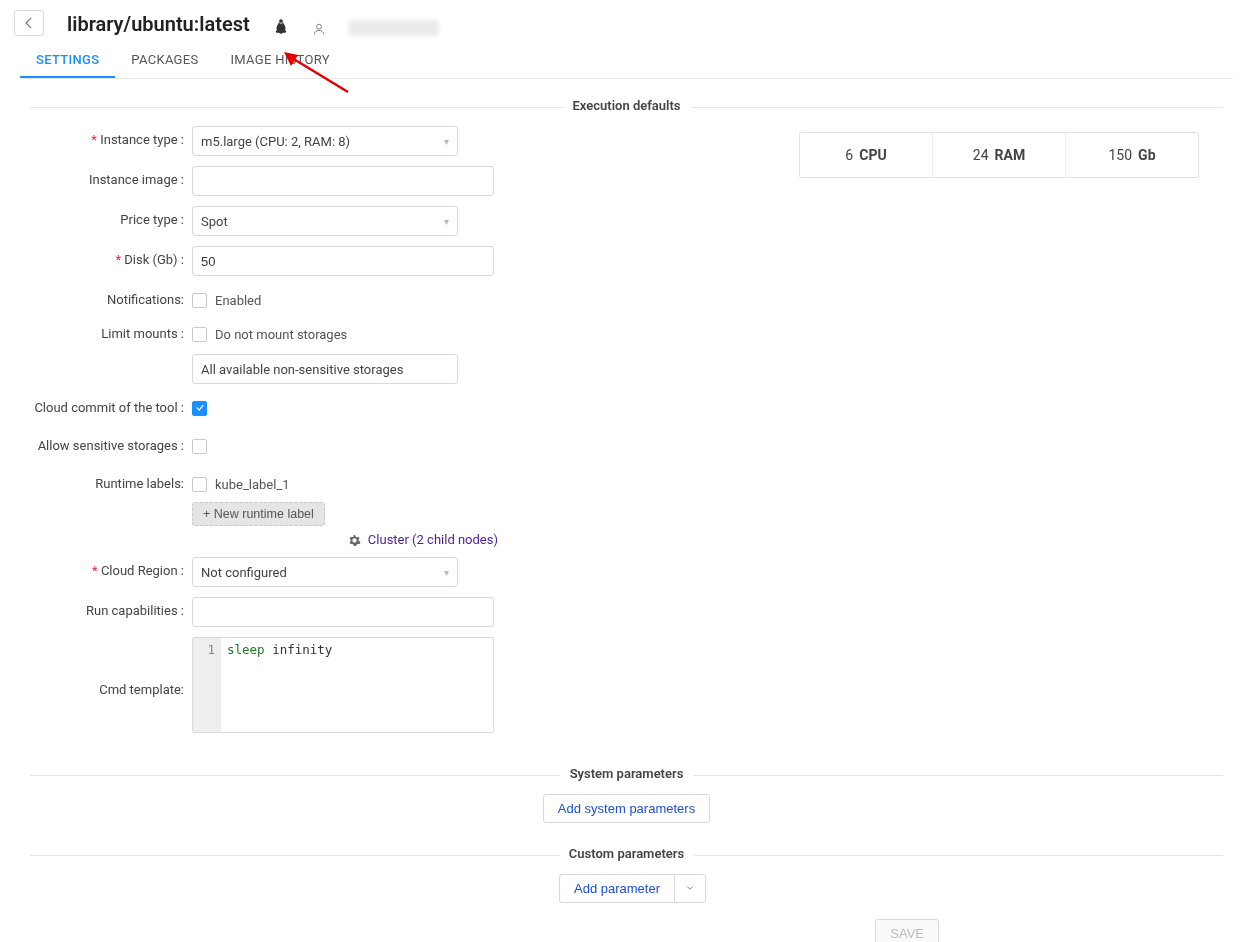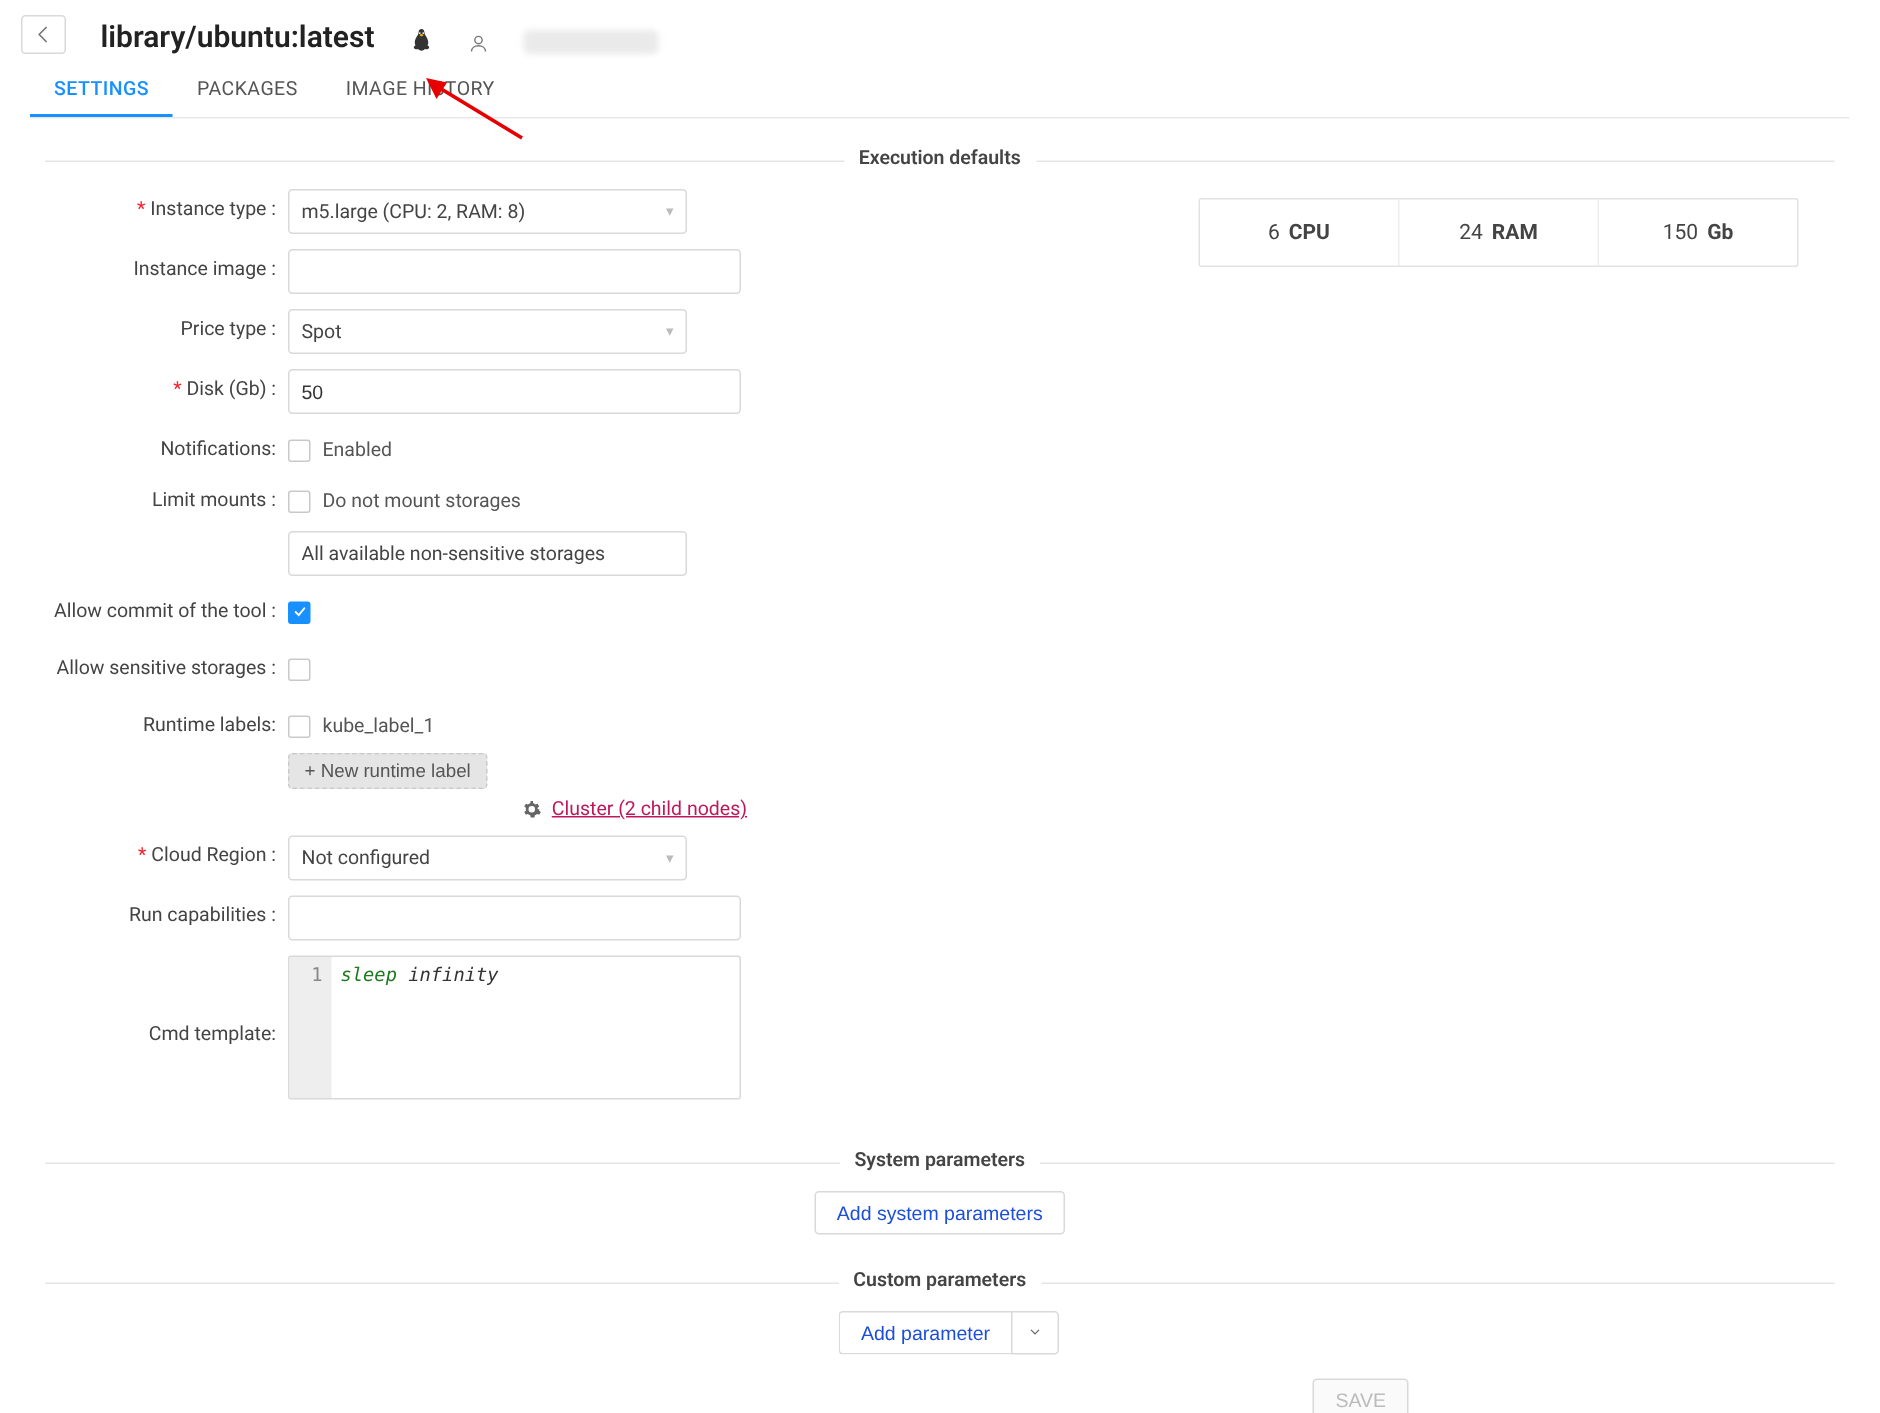--- a/index.html
+++ b/index.html
@@ -84,29 +84,29 @@
   .chk svg { display: none; }
 
   .dash-btn {
     border: 1px dashed #c9c9c9; border-radius: 3px; background: #e5e5e5;
     padding: 4px 10px; font-size: 12.5px; color: #555; cursor: pointer;
   }
 
   .cluster-link {
     text-align: right; width: 468px; padding-right: 0; margin: 0 0 10px 0;
   }
-  .cluster-link a { color: #be185d; font-size: 13px; text-decoration: underline; cursor: pointer; }
+  .cluster-link a { color: #4c1d95; font-size: 13px; cursor: pointer; }
   .cluster-link .gear { margin-right: 4px; display:inline-flex; vertical-align: middle; }
 
   .code-box {
     width: 302px; height: 96px; border: 1px solid #d9d9d9; border-radius: 2px;
     display: flex; overflow: hidden; font-family: Consolas, Menlo, monospace; font-size: 12.5px;
   }
   .gutter { width: 28px; background: #eee; text-align: right; padding: 4px 6px 0 0; color: #888; }
-  .code { flex: 1; padding: 4px 6px 0 6px; color: #333; white-space: pre; font-style: italic; }
+  .code { flex: 1; padding: 4px 6px 0 6px; color: #333; white-space: pre; }
   .kw { color: #1e7a1e; }
 
   
   .cards {
     display: flex; border: 1px solid #e2e2e2; border-radius: 2px;
     height: 46px; min-width: 400px;
   }
   .card {
     flex: 1; display: flex; align-items: center; justify-content: center;
     border-right: 1px solid #eee; gap: 6px; font-size: 14px; color: #444;
@@ -234,21 +234,21 @@
           <div class="flabel"></div>
           <div class="fctrl">
             <div class="sel">
               <span>All available non-sensitive storages</span>
               <span></span>
             </div>
           </div>
         </div>
 
         <div class="frow">
-          <div class="flabel">Allow commit of the tool :</div>
+          <div class="flabel">Cloud commit of the tool :</div>
           <div class="fctrl chkline">
             <span class="chk checked">
                     <svg width="10" height="10" viewBox="0 0 24 24">
                       <path d="M5 12l5 5 9-11" stroke="#fff" stroke-width="3" fill="none" stroke-linecap="round"></path>
                     </svg>
                   </span>
           </div>
         </div>
 
         <div class="frow">

